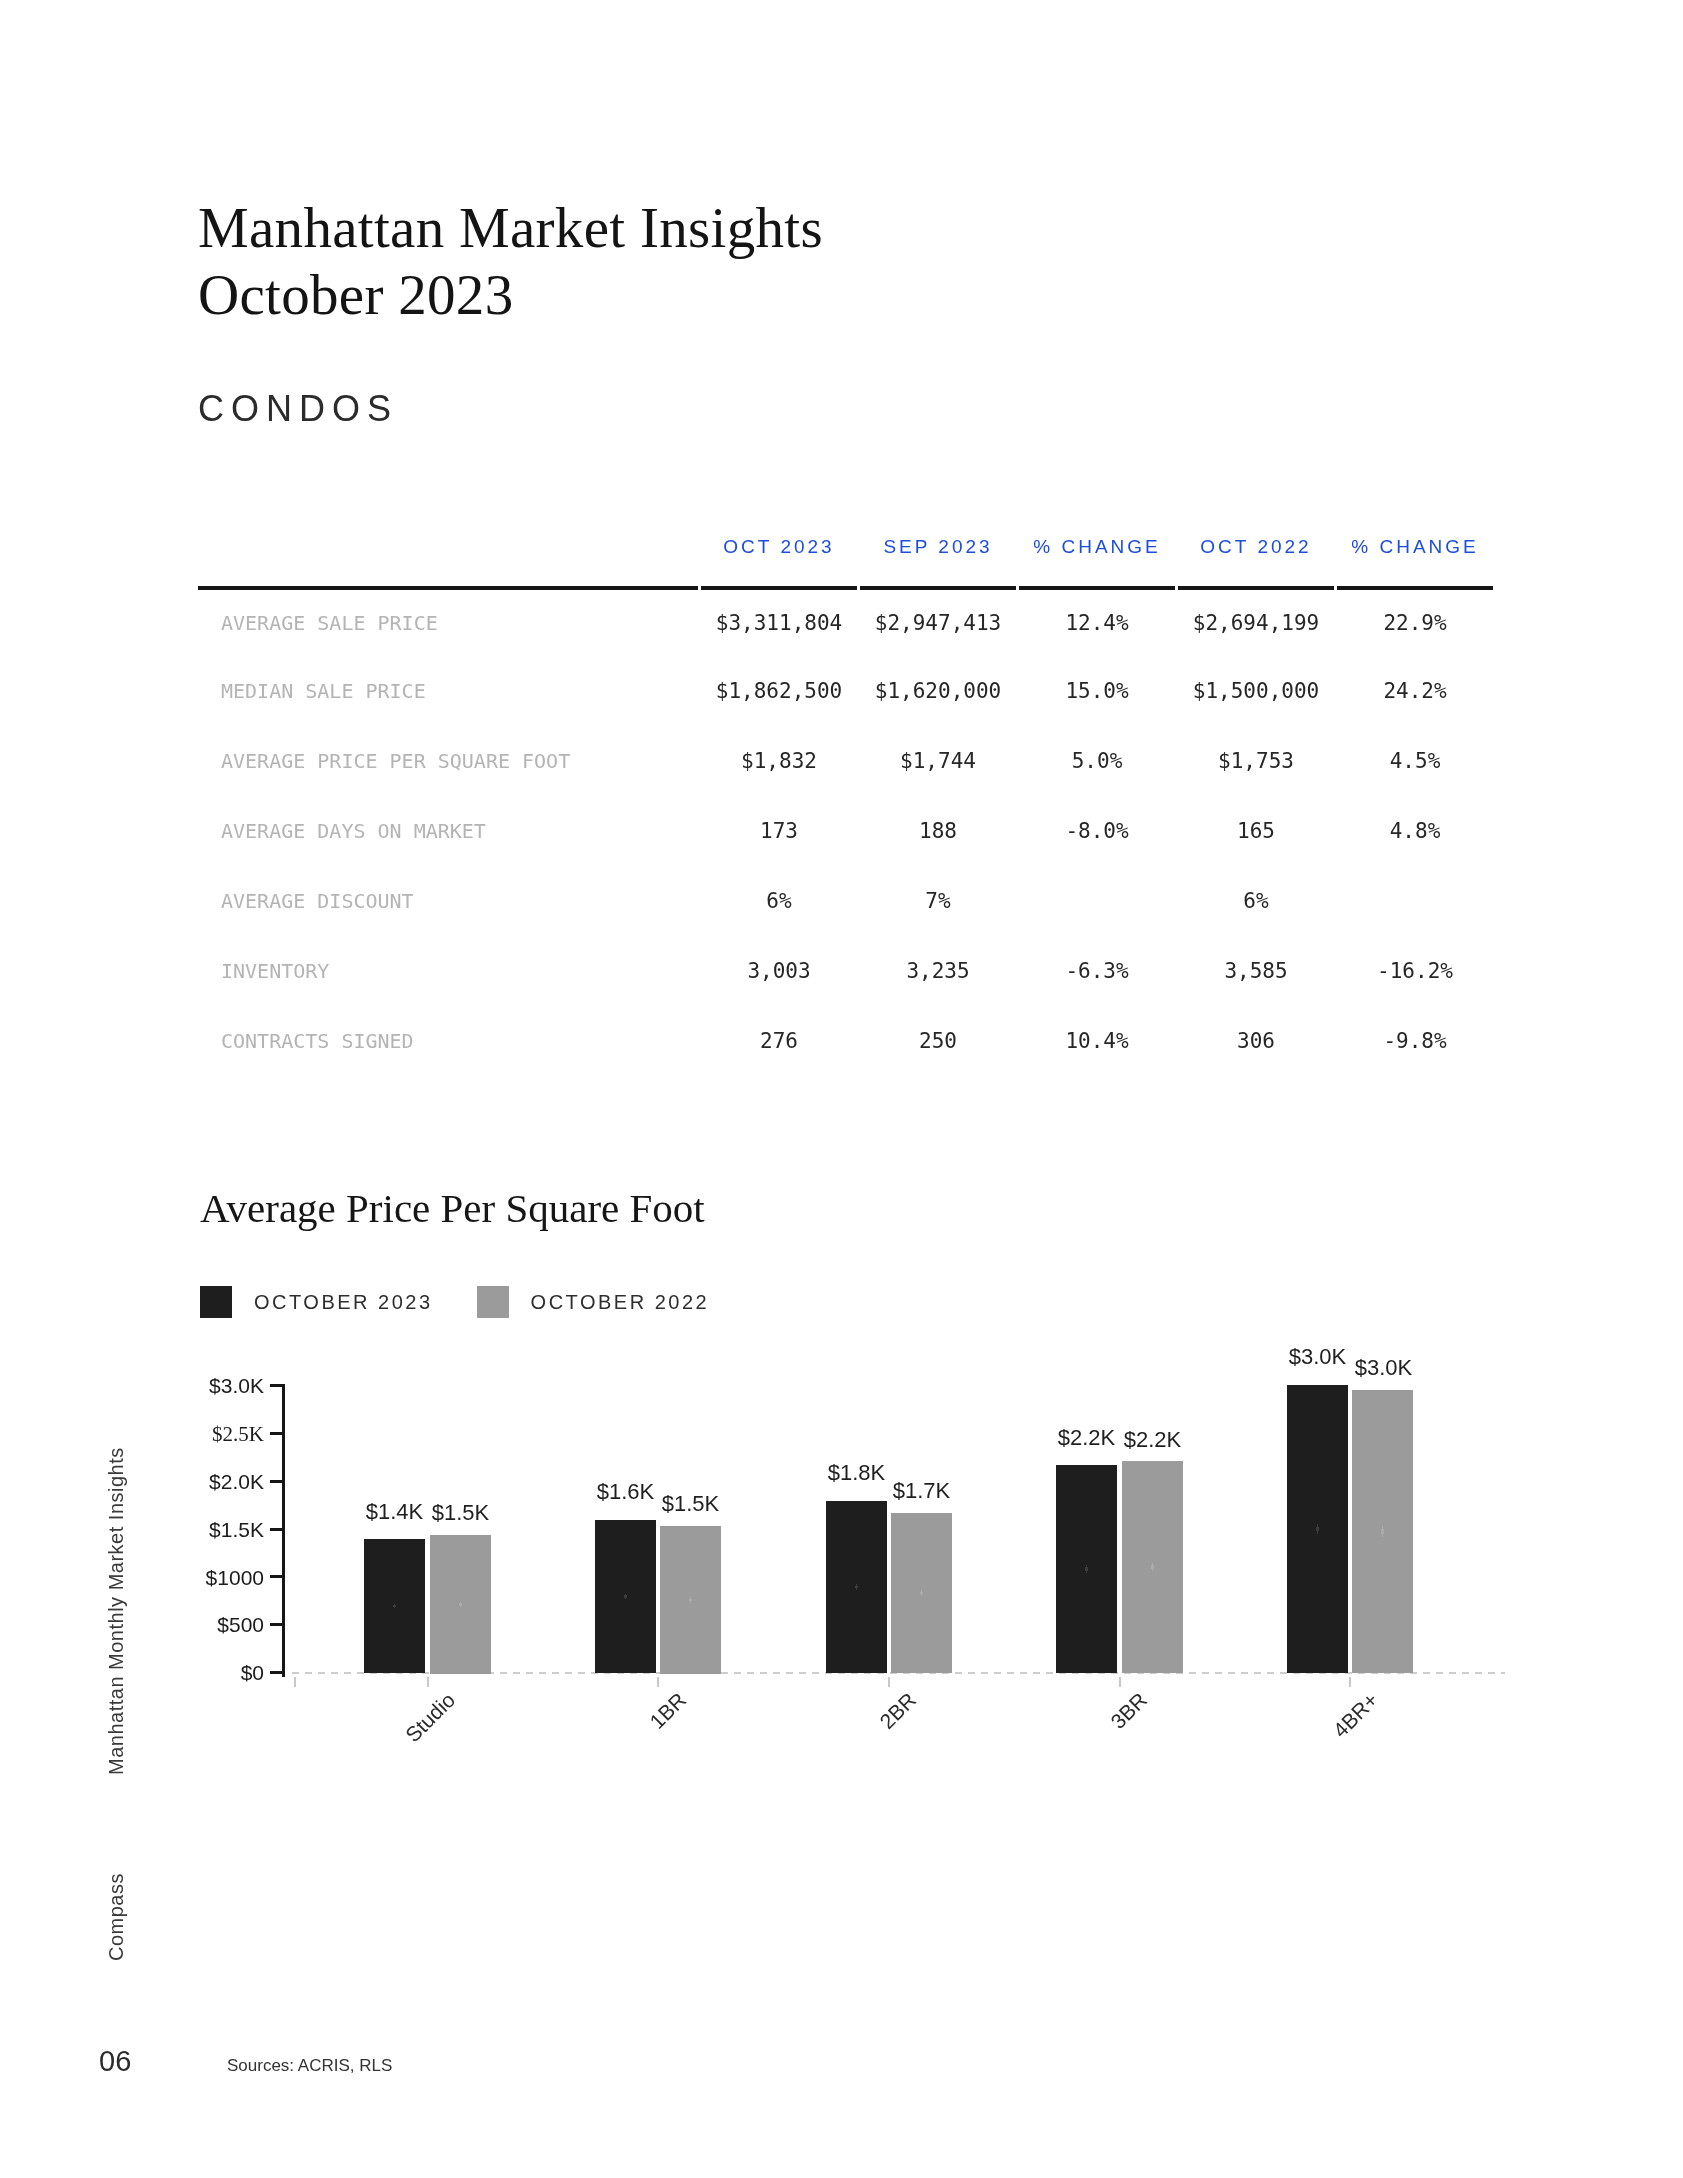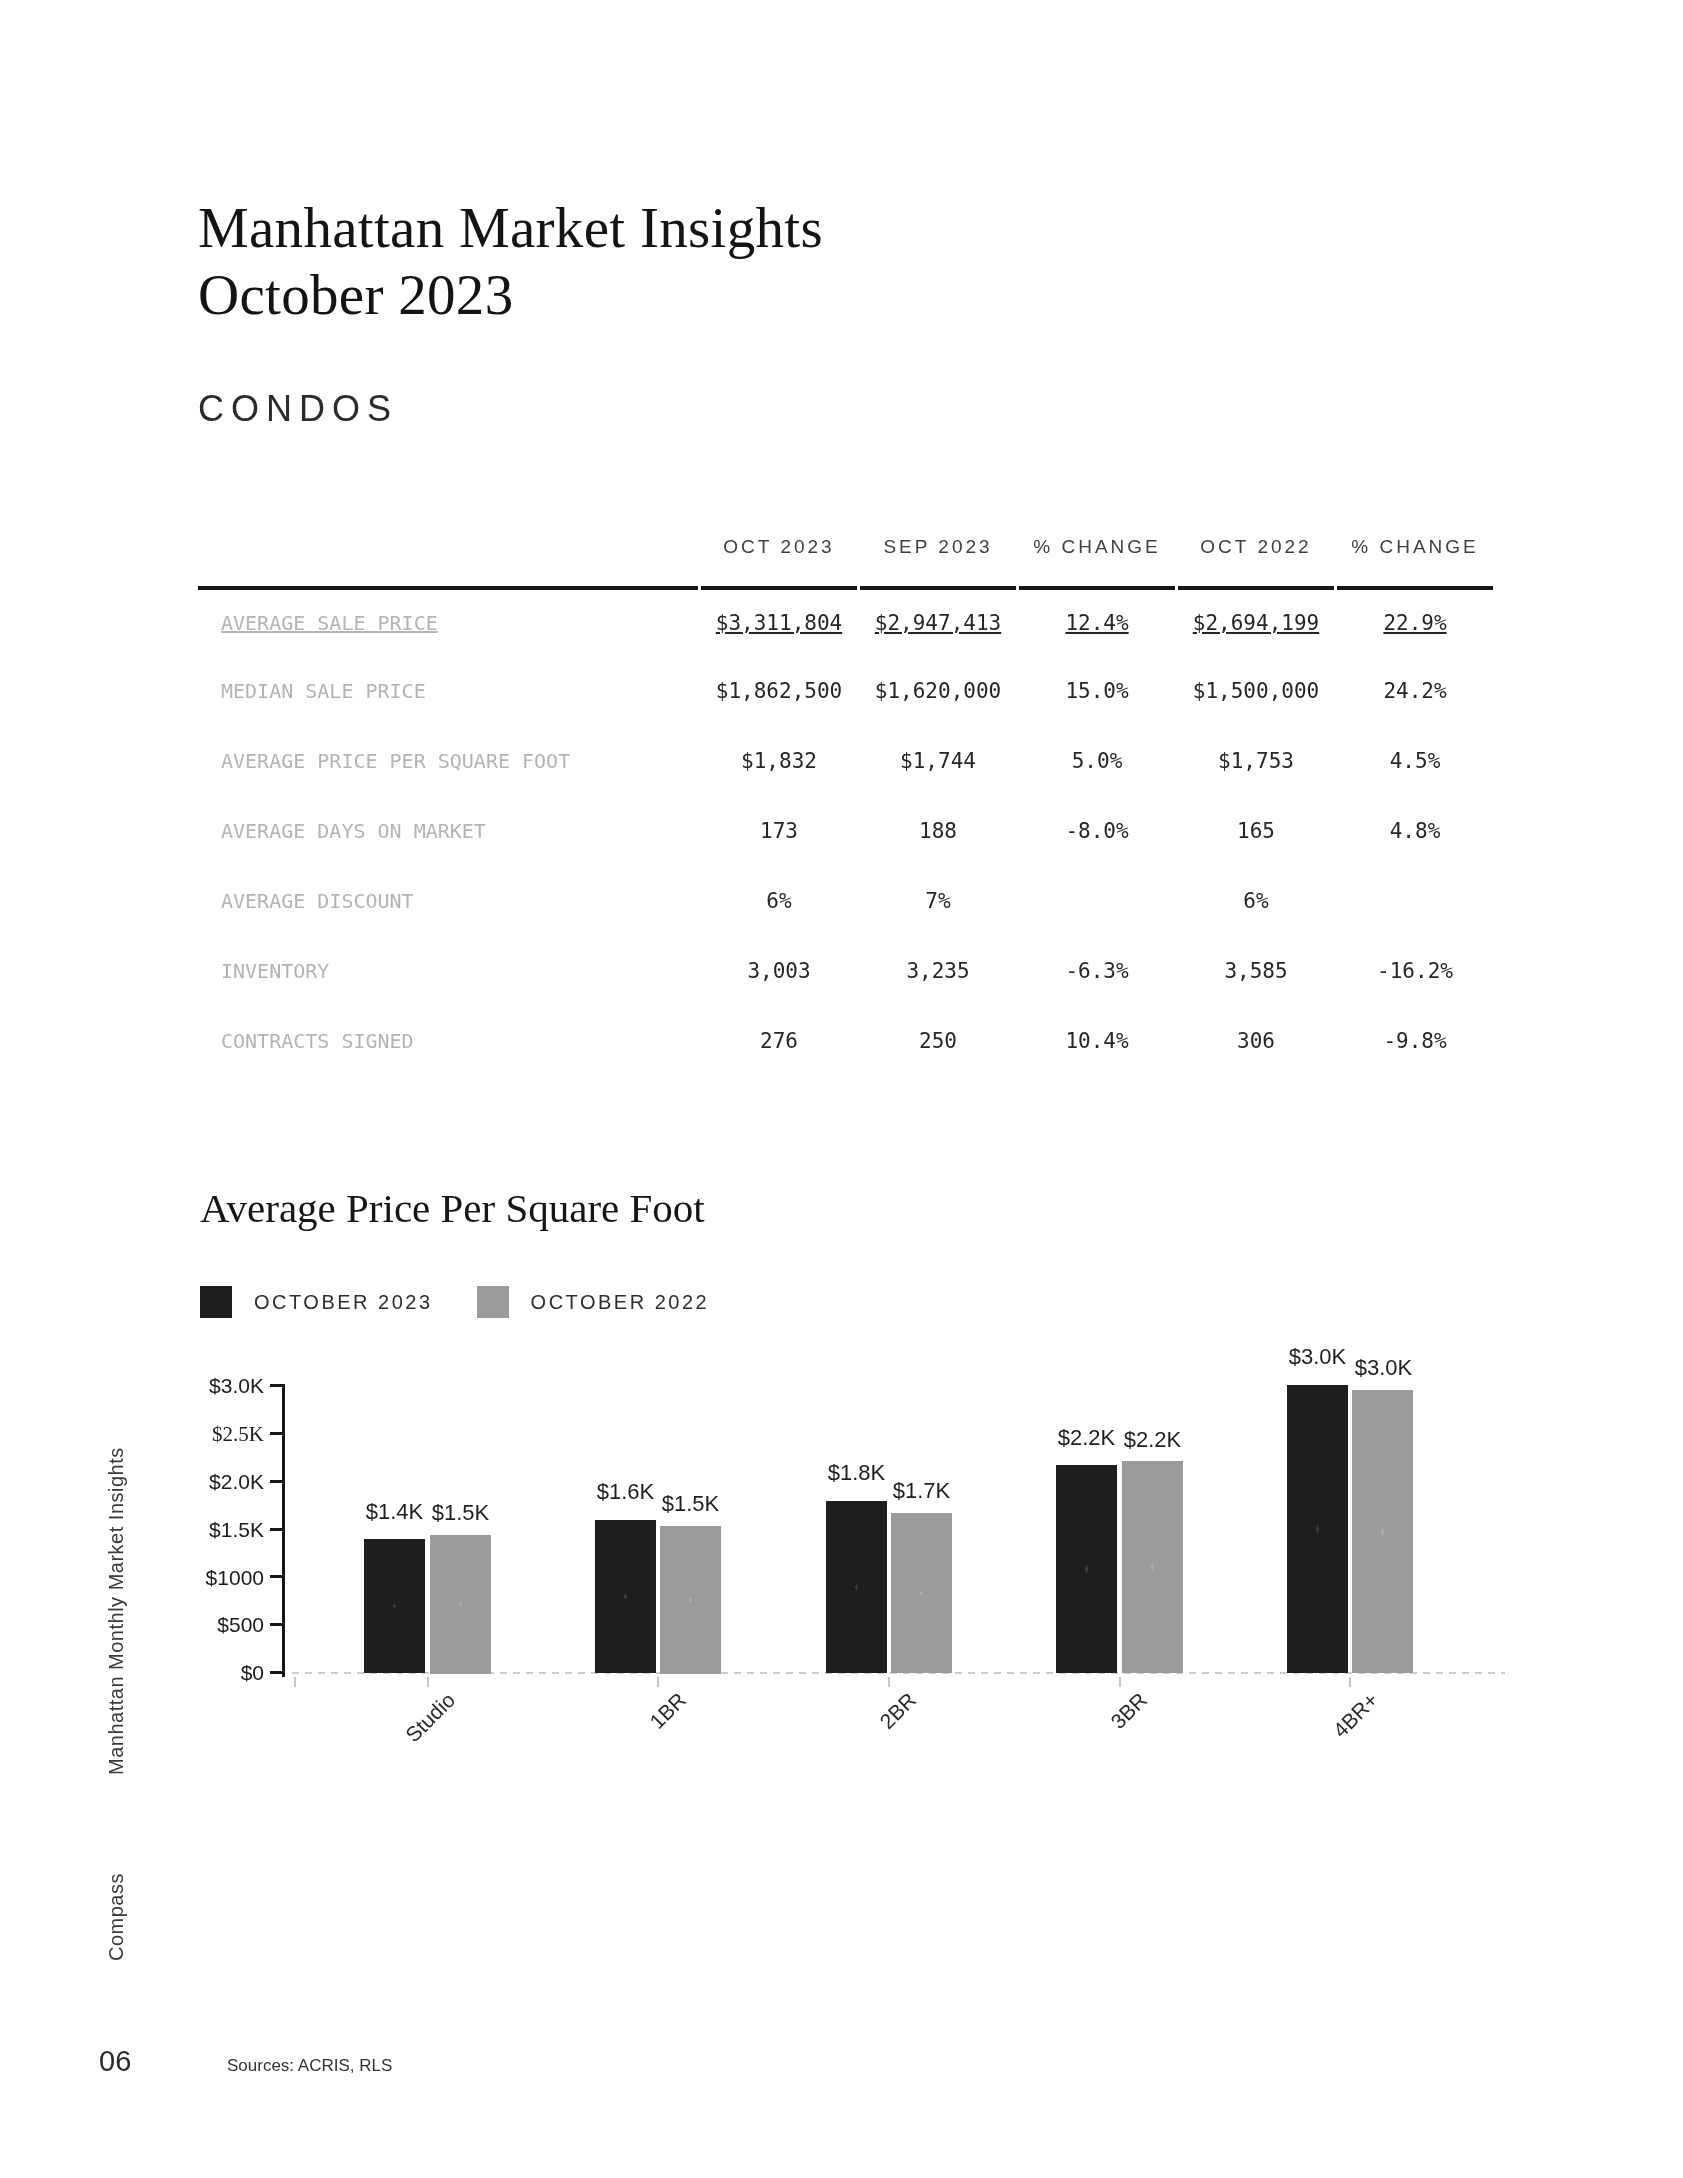--- a/index.html
+++ b/index.html
@@ -10,24 +10,24 @@
   
   .page-title{left:198px;top:194px;font-family:"Liberation Serif","DejaVu Serif",serif;
               font-size:57px;line-height:67px;color:#141414;letter-spacing:0.3px;}
   .section-label{left:198px;top:388px;font-size:36px;letter-spacing:7px;color:#2b2b2b;}
 
   
   .stats-table{left:198px;top:533px;width:1299px;display:grid;
                grid-template-columns:500px repeat(5,156px);column-gap:3px;}
   .stats-table > div{box-sizing:border-box;display:flex;align-items:center;}
   .th{height:53px;align-items:flex-start !important;justify-content:center;padding-top:3px;
-      font-size:19px;letter-spacing:3px;color:#404040;white-space:nowrap;}
+      font-size:19px;letter-spacing:3px;color:#1d4ed8;white-space:nowrap;}
   .th.corner{justify-content:flex-start;}
   .cell{height:70px;font-family:"DejaVu Sans Mono","Liberation Mono",monospace;}
-  .cell.first{border-top:4px solid #161616;text-decoration:underline;}
+  .cell.first{border-top:4px solid #161616;}
   .cell-label{font-size:20px;color:#b4b4b4;padding-left:23px;justify-content:flex-start;letter-spacing:0;}
   .cell-val{font-size:21px;color:#262626;justify-content:center;}
 
   
   .chart-title{left:200px;top:1184px;font-family:"Liberation Serif","DejaVu Serif",serif;
                font-size:41px;color:#161616;}
   .legend{left:200px;top:1286px;display:flex;align-items:center;}
   .legend .swatch{width:32px;height:32px;display:inline-block;}
   .legend .legend-label{font-size:20px;letter-spacing:2.5px;color:#2e2e2e;margin-left:22px;white-space:nowrap;}
   .legend .gap{width:44px;}

